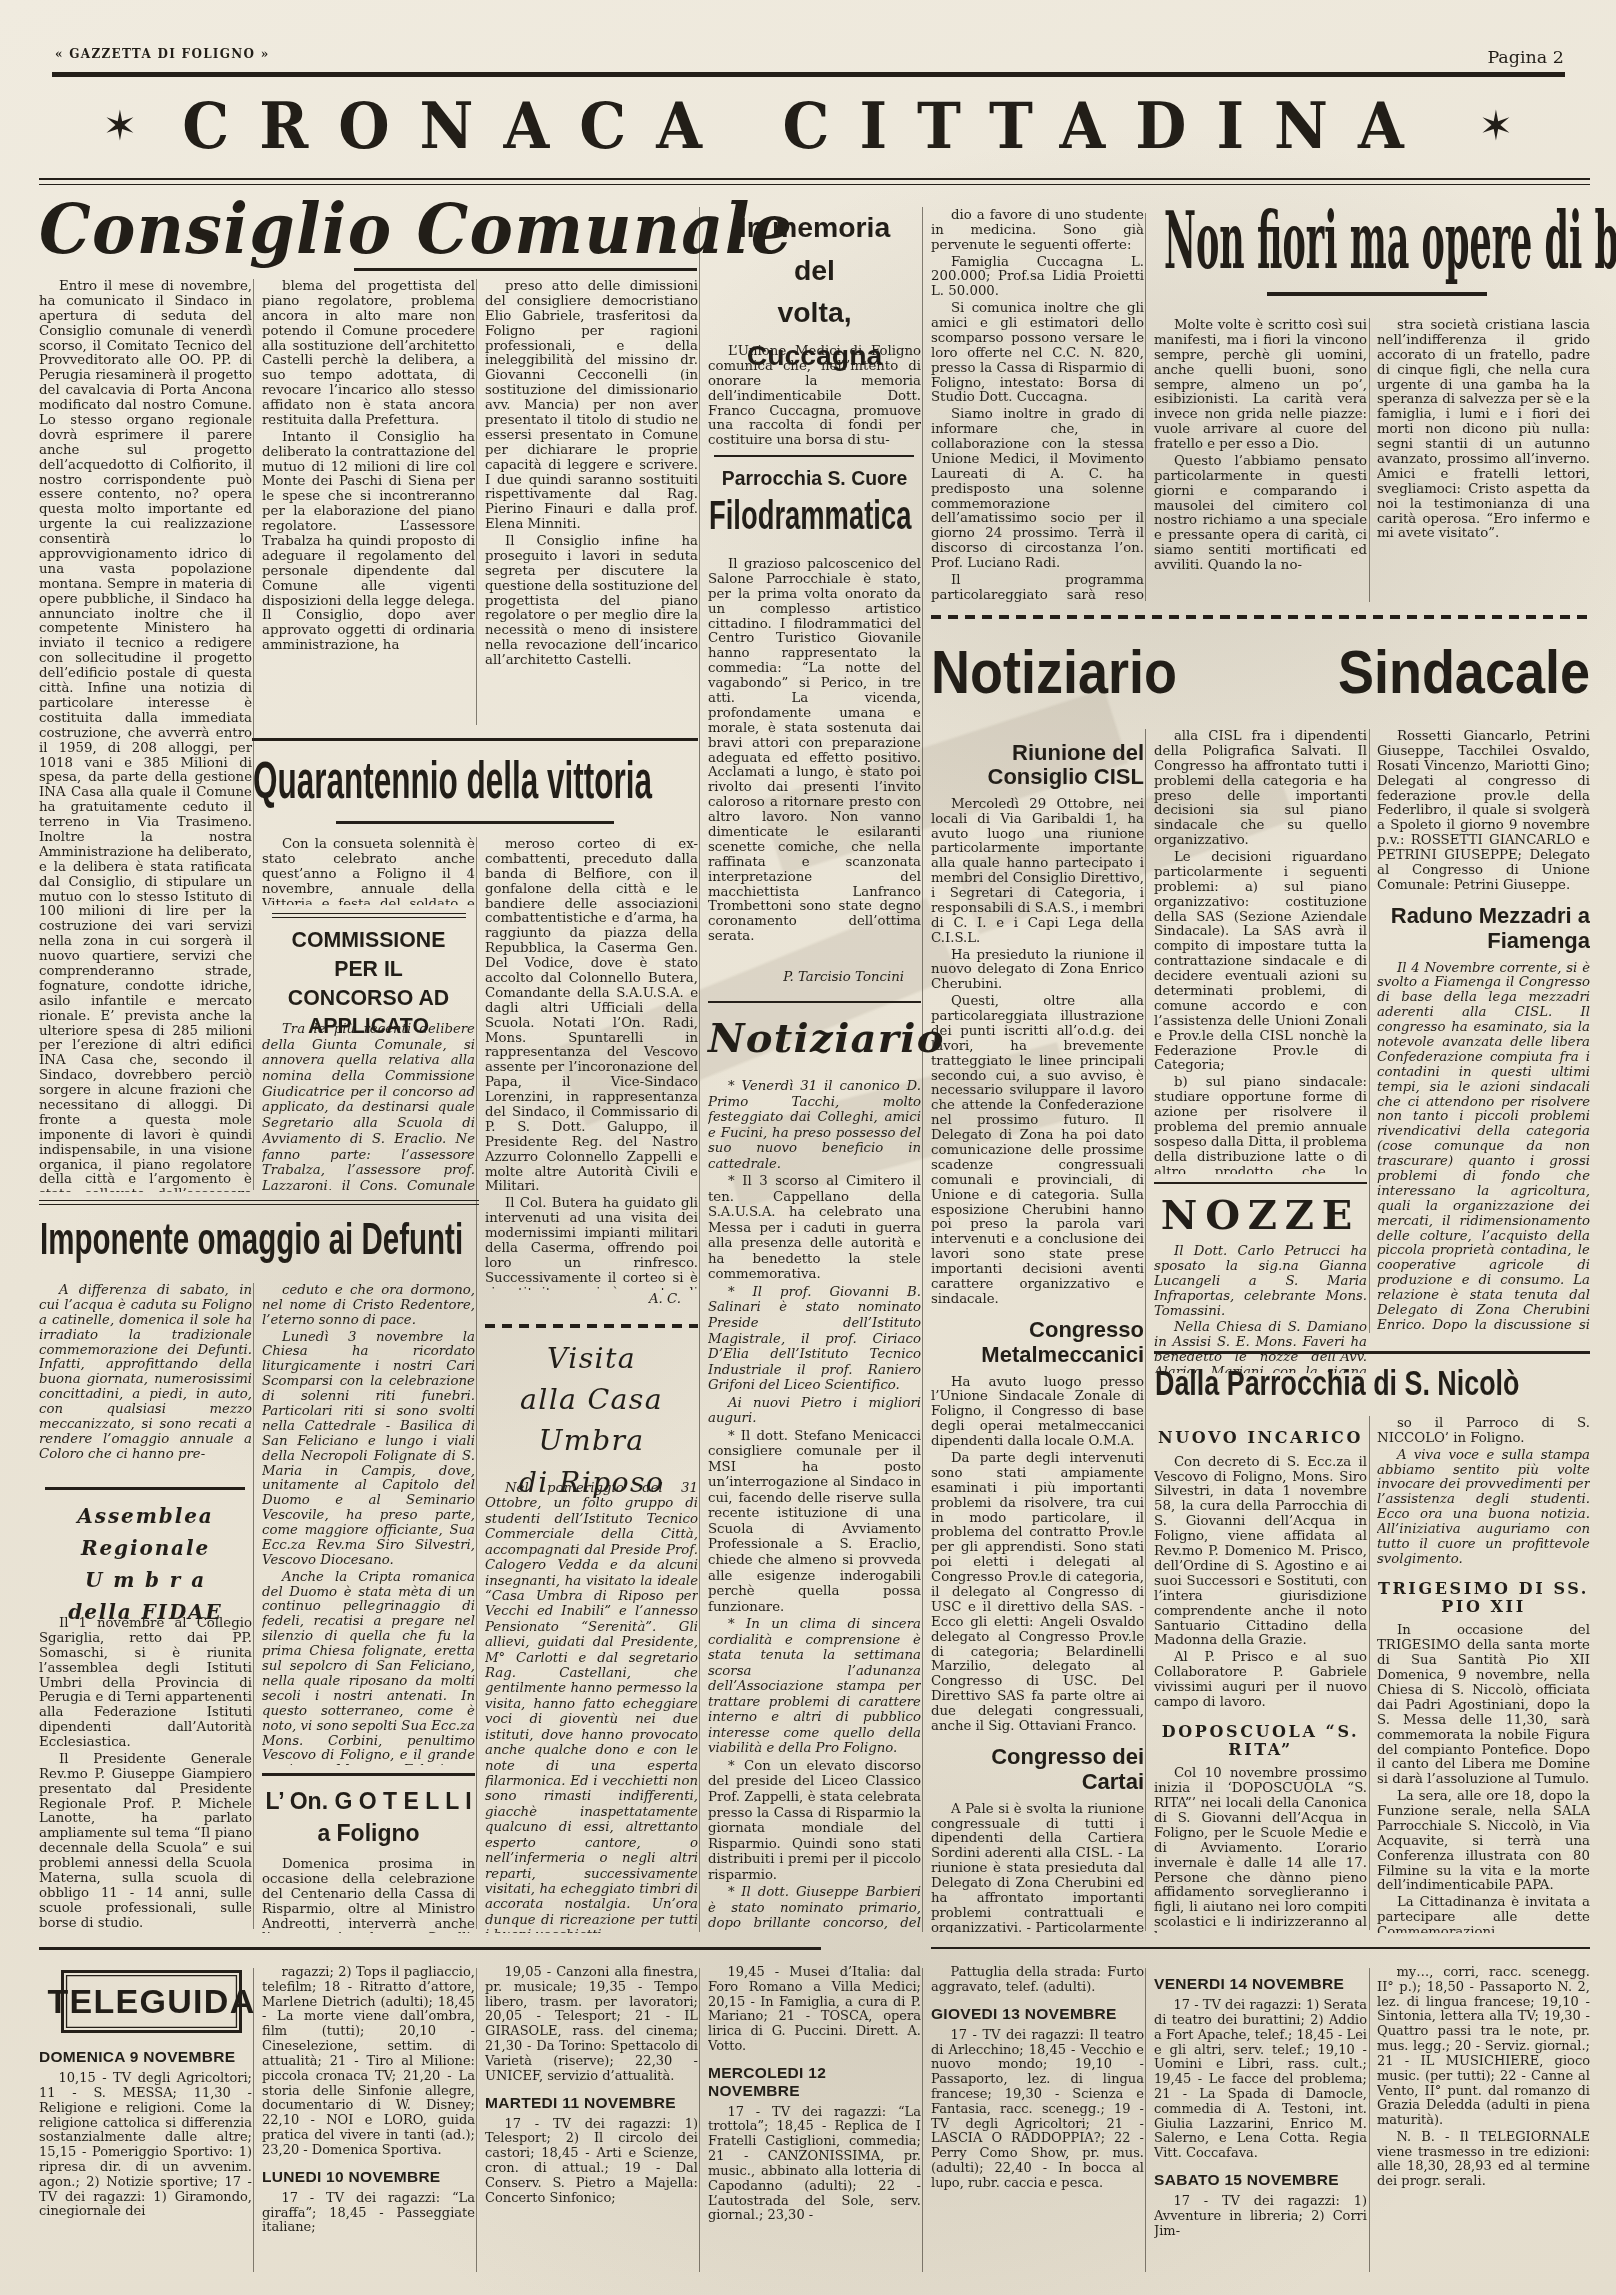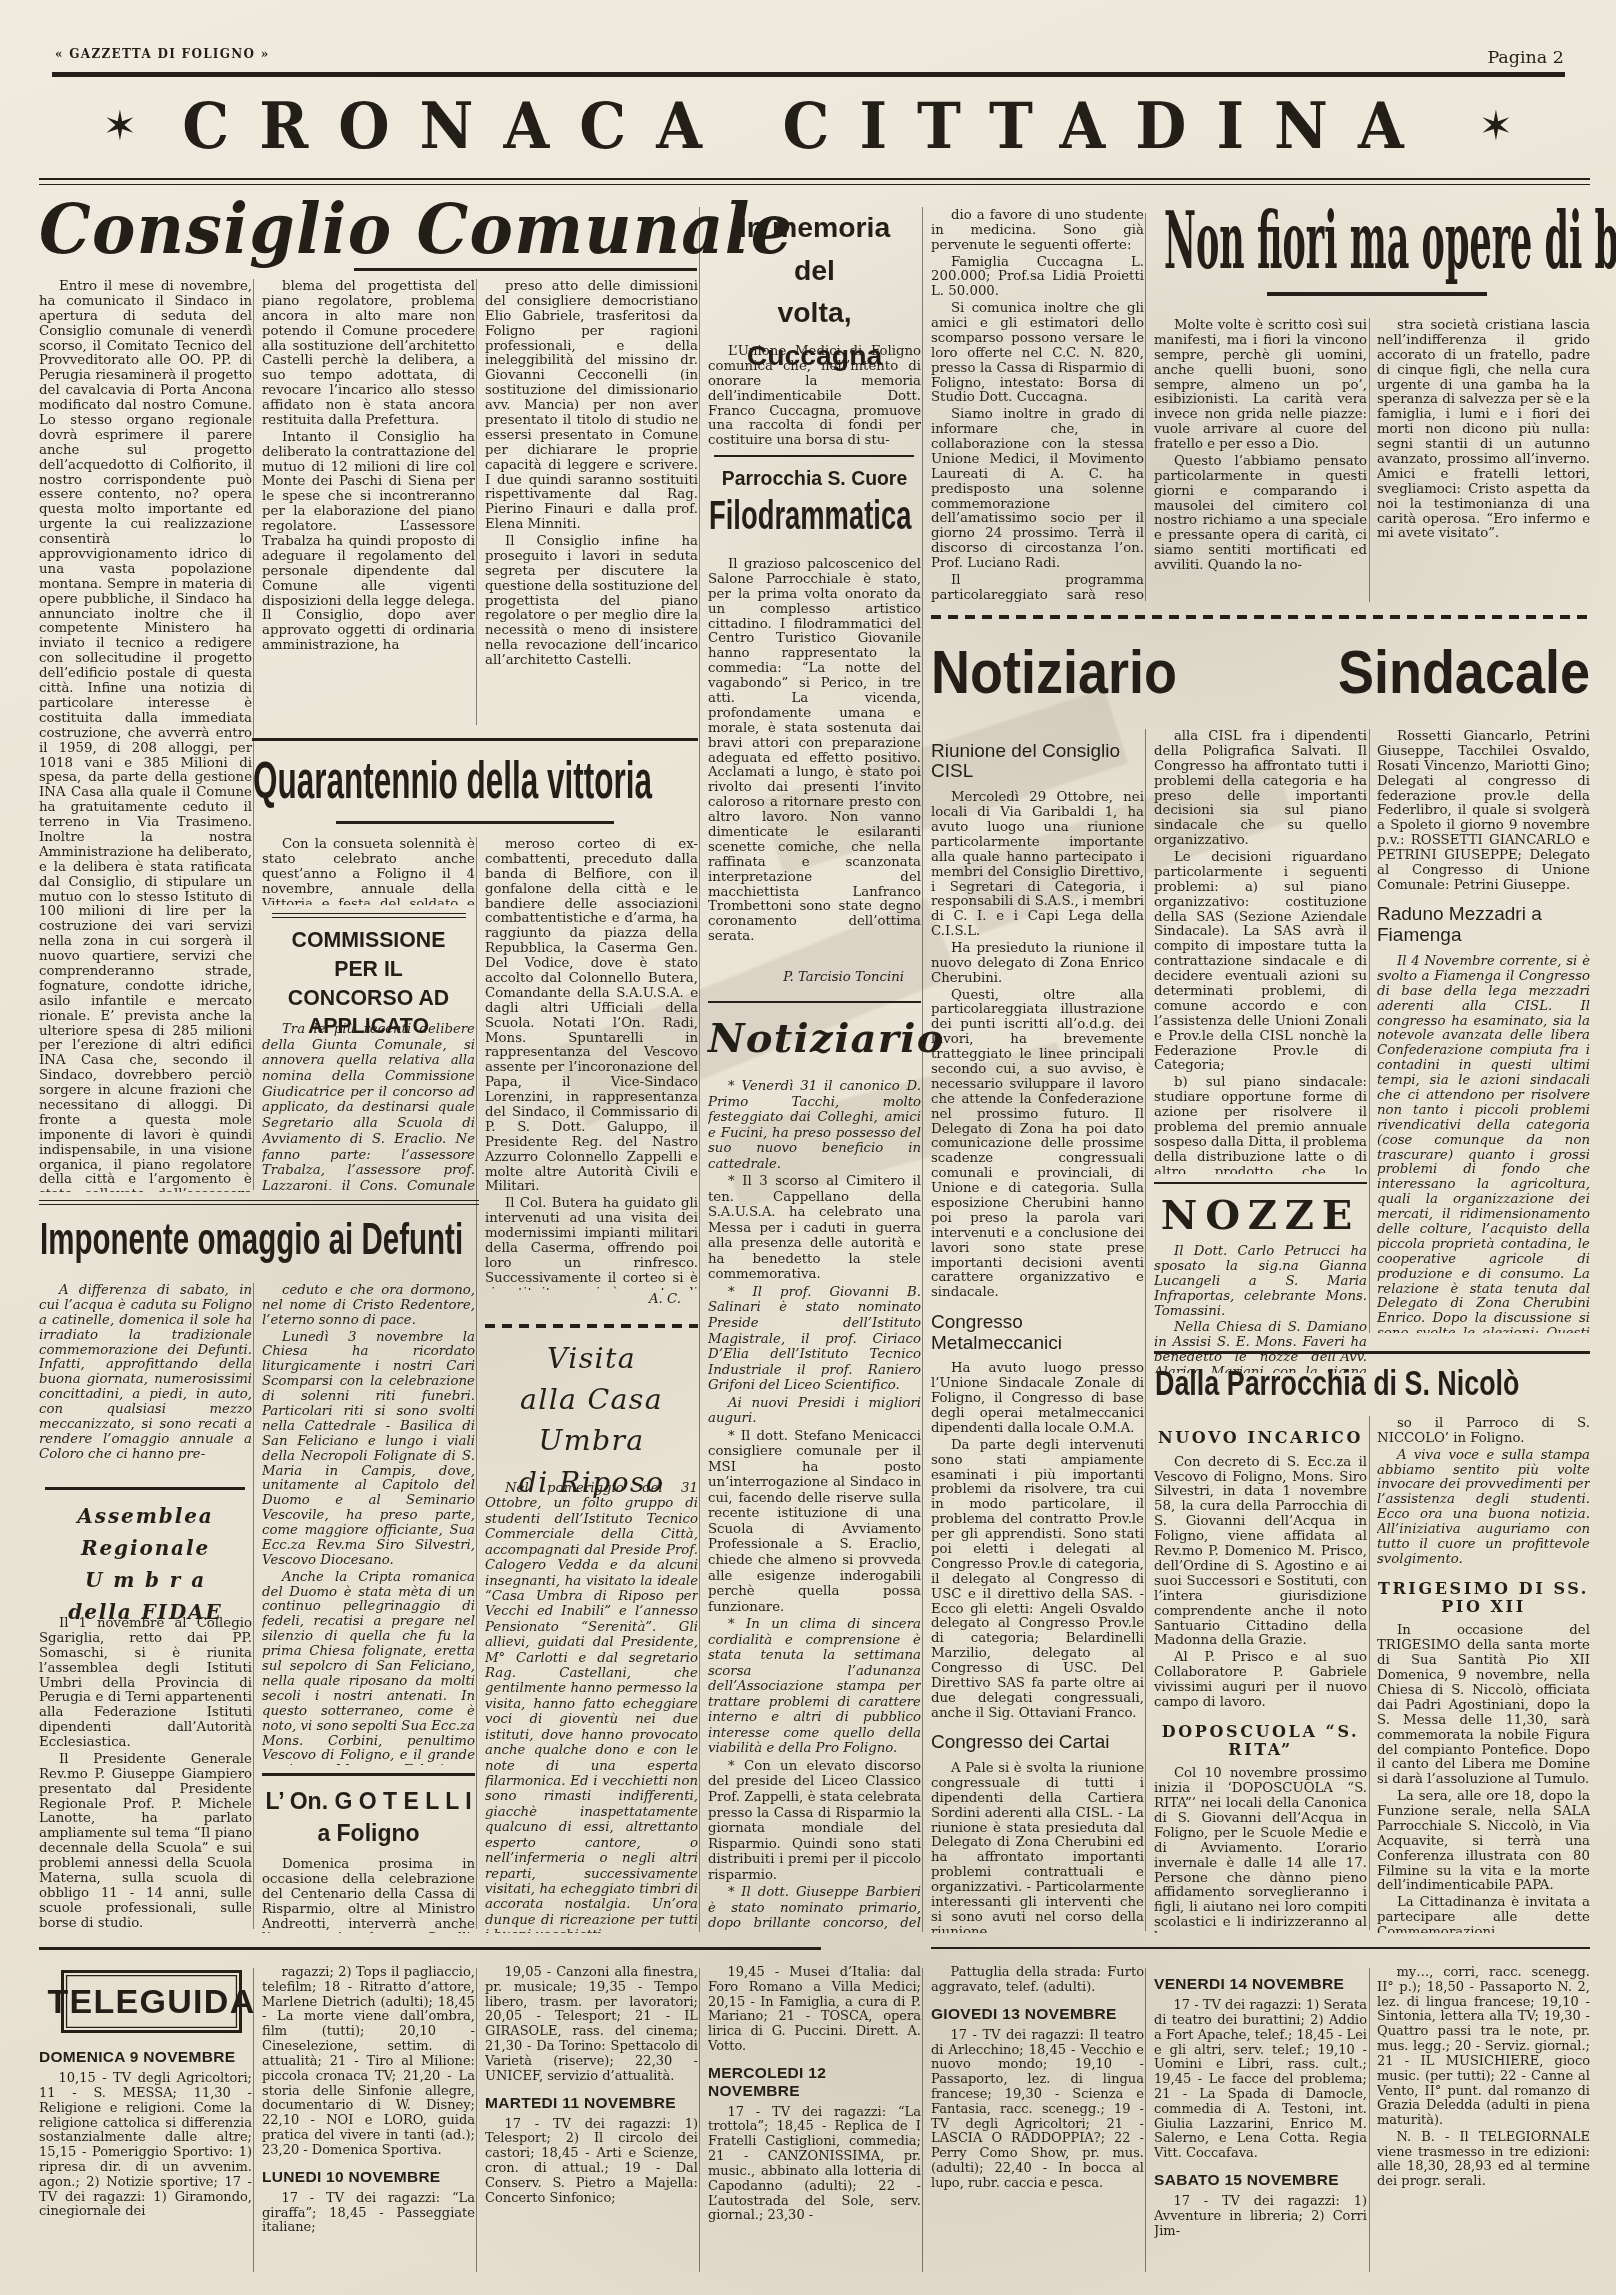--- a/index.html
+++ b/index.html
@@ -14,22 +14,22 @@
   .abs{position:absolute;}
   .hr{position:absolute;background:#241f19;}
   .hr2{position:absolute;border-top:1.9px solid #241f19;border-bottom:1.3px solid #241f19;height:2.6px;background:transparent;}
   .vr{position:absolute;width:1.3px;background:rgba(40,34,26,.55);}
   .chain{position:absolute;height:3.9px;background:repeating-linear-gradient(90deg,#241f19 0 9.7px,transparent 9.7px 17px);}
   .txt{font-size:13.3px;line-height:1.12;text-align:justify;overflow:hidden;}
   .txt p{margin:0 0 1.9px 0;text-indent:1.5em;}
   .it,.txt.it p{font-style:italic;}
   .txt p.ni{font-style:italic;}
   .txt p.sig{text-align:right;font-style:italic;text-indent:0;padding-right:17px;}
-  .txt p.kick{text-indent:0;text-align:left;font-family:"Liberation Sans",sans-serif;
-    font-weight:normal;font-size:19px;letter-spacing:0;line-height:1.1;margin:11.6px 0 7.8px;}
+  .txt p.kick{text-indent:0;text-align:right;font-family:"Liberation Sans",sans-serif;
+    font-weight:bold;font-size:22px;letter-spacing:0;line-height:1.1;margin:11.6px 0 7.8px;}
   .txt p.subhead{text-indent:0;text-align:center;font-weight:bold;font-size:16px;
     letter-spacing:2.6px;margin:13px 0 7.8px;}
   .txt p.day{text-indent:0;text-align:left;font-family:"Liberation Sans",sans-serif;
     font-weight:bold;font-size:15.5px;margin:10.3px 0 5.2px;letter-spacing:0.3px;}
   .masthead{font-size:12px;font-weight:bold;letter-spacing:1.3px;}
   .pageno{font-size:17.5px;}
   .cronaca{display:flex;align-items:center;justify-content:center;gap:45px;}
   .cronaca .t{font-weight:bold;font-size:59px;letter-spacing:30px;white-space:nowrap;transform:scaleY(1.08);}
   .cronaca .star{font-size:41px;}
   .hl-consiglio{font-style:italic;font-weight:bold;font-size:65px;letter-spacing:1.3px;
@@ -171,21 +171,21 @@
   <div class="abs txt" style="left:708px;top:970px;width:213px;height:22px;">
       <p class="sig">P. Tarcisio Toncini</p>
     </div>
 
   <div class="hr" style="left:708px;top:1001px;width:213px;height:1.9px;"></div>
   <div class="abs hl-notiz" style="left:708px;top:1014px;width:213px;">Notiziario</div>
   <div class="abs txt" style="left:708px;top:1078px;width:213px;height:855px;line-height:1.17;">
       <p class="ni">* Venerdì 31 il canonico D. Primo Tacchi, molto festeggiato dai Colleghi, amici e Fucini, ha preso possesso del suo nuovo beneficio in cattedrale.</p>
       <p>* Il 3 scorso al Cimitero il ten. Cappellano della S.A.U.S.A. ha celebrato una Messa per i caduti in guerra alla presenza delle autorità e ha benedetto la stele commemorativa.</p>
       <p class="ni">* Il prof. Giovanni B. Salinari è stato nominato Preside dell’Istituto Magistrale, il prof. Ciriaco D’Elia dell’Istituto Tecnico Industriale il prof. Raniero Grifoni del Liceo Scientifico.</p>
-      <p class="ni">Ai nuovi Presidi i migliori auguri.</p>
+      <p class="ni">Ai nuovi Pietro i migliori auguri.</p>
       <p>* Il dott. Stefano Menicacci consigliere comunale per il MSI ha posto un’interrogazione al Sindaco in cui, facendo delle riserve sulla recente istituzione di una Scuola di Avviamento Professionale a S. Eraclio, chiede che almeno si provveda alle esigenze inderogabili perchè quella possa funzionare.</p>
       <p class="ni">* In un clima di sincera cordialità e comprensione è stata tenuta la settimana scorsa l’adunanza dell’Associazione stampa per trattare problemi di carattere interno e altri di pubblico interesse come quello della viabilità e della Pro Foligno.</p>
       <p>* Con un elevato discorso del preside del Liceo Classico Prof. Zappelli, è stata celebrata presso la Cassa di Risparmio la giornata mondiale del Risparmio. Quindi sono stati distribuiti i premi per il piccolo risparmio.</p>
       <p class="ni">* Il dott. Giuseppe Barbieri è stato nominato primario, dopo brillante concorso, del laboratorio di analisi del nostro Ospedale. Vive felicitazioni.</p>
     </div>
 
   <div class="abs txt" style="left:931px;top:208px;width:213px;height:394px;">
       <p>dio a favore di uno studente in medicina. Sono già pervenute le seguenti offerte:</p>
       <p>Famiglia Cuccagna L. 200.000; Prof.sa Lidia Proietti L. 50.000.</p>
       <p>Si comunica inoltre che gli amici e gli estimatori dello scomparso possono versare le loro offerte nel C.C. N. 820, presso la Cassa di Risparmio di Foligno, intestato: Borsa di Studio Dott. Cuccagna.</p>

